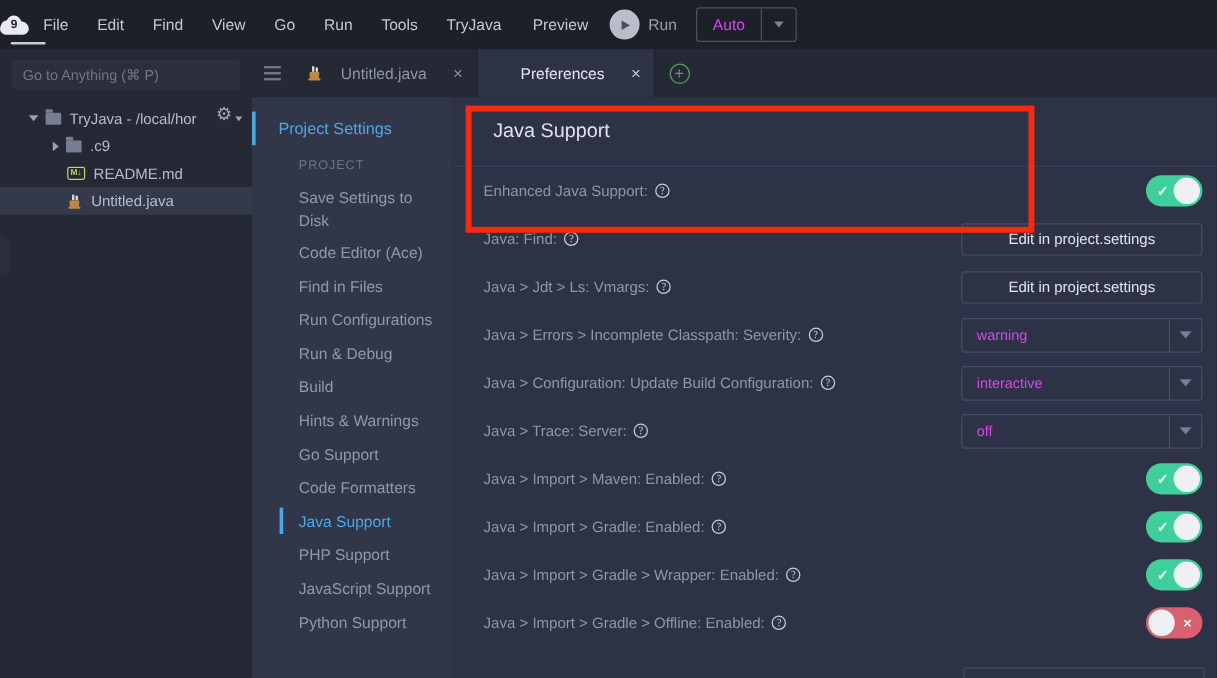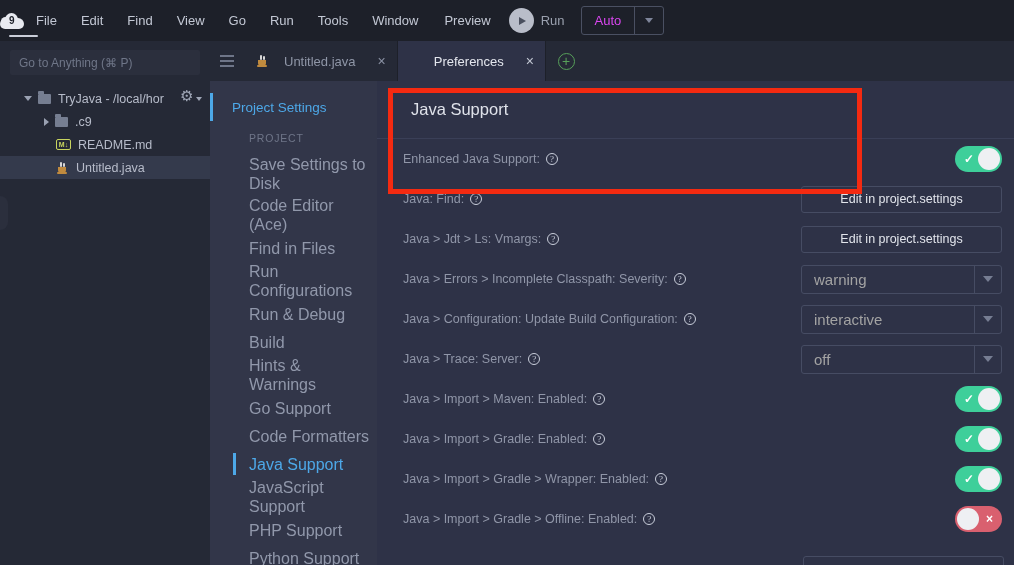--- a/index.html
+++ b/index.html
@@ -219,21 +219,21 @@
   }
   #prefs-title::before {
     content: ""; position: absolute; left: 0; top: 4px;
     width: 3px; height: 28px; background: #4da8e8;
   }
   .nav-section {
     padding-left: 39px; font-size: 10.5px; color: #6f7689;
     letter-spacing: 0.8px; height: 26px; display: flex; align-items: center;
   }
   .nav-item {
-    padding-left: 39px; font-size: 16px; color: #9198ab;
+    padding-left: 39px; font-size: 13px; color: #9198ab;
     min-height: 28px; display: flex; align-items: center;
     position: relative; line-height: 19px; padding-right: 6px;
   }
   .nav-item.multiline { min-height: 45px; align-items: center; }
   .nav-item.active { color: #4da8e8; }
   .nav-item.active::before {
     content: ""; position: absolute; left: 23px; top: 3px;
     width: 3px; height: 22px; background: #4da8e8;
   }
 
@@ -292,21 +292,21 @@
     display: flex; align-items: center; justify-content: center;
   }
   
   .select {
     height: 29px; width: 201px;
     border: 1px solid #464c63; border-radius: 3px;
     background: #2e3247; display: flex; align-items: stretch;
   }
   .select .val {
     flex: 1; display: flex; align-items: center; padding-left: 12px;
-    font-size: 15px; color: #a3a3a3;
+    font-size: 12px; color: #d946ef;
   }
   .select .arw {
     width: 27px; border-left: 1px solid #464c63;
     display: flex; align-items: center; justify-content: center;
   }
   .select .arw i {
     width: 0; height: 0;
     border-left: 5px solid transparent;
     border-right: 5px solid transparent;
     border-top: 6px solid #767d92;
@@ -337,21 +337,21 @@
       <div class="nine">9</div>
     </div>
   </div>
   <div class="menu-item">File</div>
   <div class="menu-item">Edit</div>
   <div class="menu-item">Find</div>
   <div class="menu-item">View</div>
   <div class="menu-item">Go</div>
   <div class="menu-item">Run</div>
   <div class="menu-item">Tools</div>
-  <div class="menu-item">Window</div>
+  <div class="menu-item">TryJava</div>
   <div id="menu-right">
     <div id="preview-btn">Preview</div>
     <div id="run-group">
       <div id="run-circle">
           <div class="tri"></div>
         </div>
       <div id="run-label">Run</div>
     </div>
     <div id="auto-group">
       <div id="auto-label">Auto</div>
@@ -432,22 +432,22 @@
   <div class="nav-item multiline">Save Settings to Disk</div>
   <div class="nav-item">Code Editor (Ace)</div>
   <div class="nav-item">Find in Files</div>
   <div class="nav-item">Run Configurations</div>
   <div class="nav-item">Run &amp; Debug</div>
   <div class="nav-item">Build</div>
   <div class="nav-item">Hints &amp; Warnings</div>
   <div class="nav-item">Go Support</div>
   <div class="nav-item">Code Formatters</div>
   <div class="nav-item active">Java Support</div>
+  <div class="nav-item">PHP Support</div>
   <div class="nav-item">JavaScript Support</div>
-  <div class="nav-item">PHP Support</div>
   <div class="nav-item">Python Support</div>
 </div>
 
 <div id="main">
   <div id="panel-header">
     <h1>Java Support</h1>
   </div>
 
   <div class="row">
     <div class="row-label">

